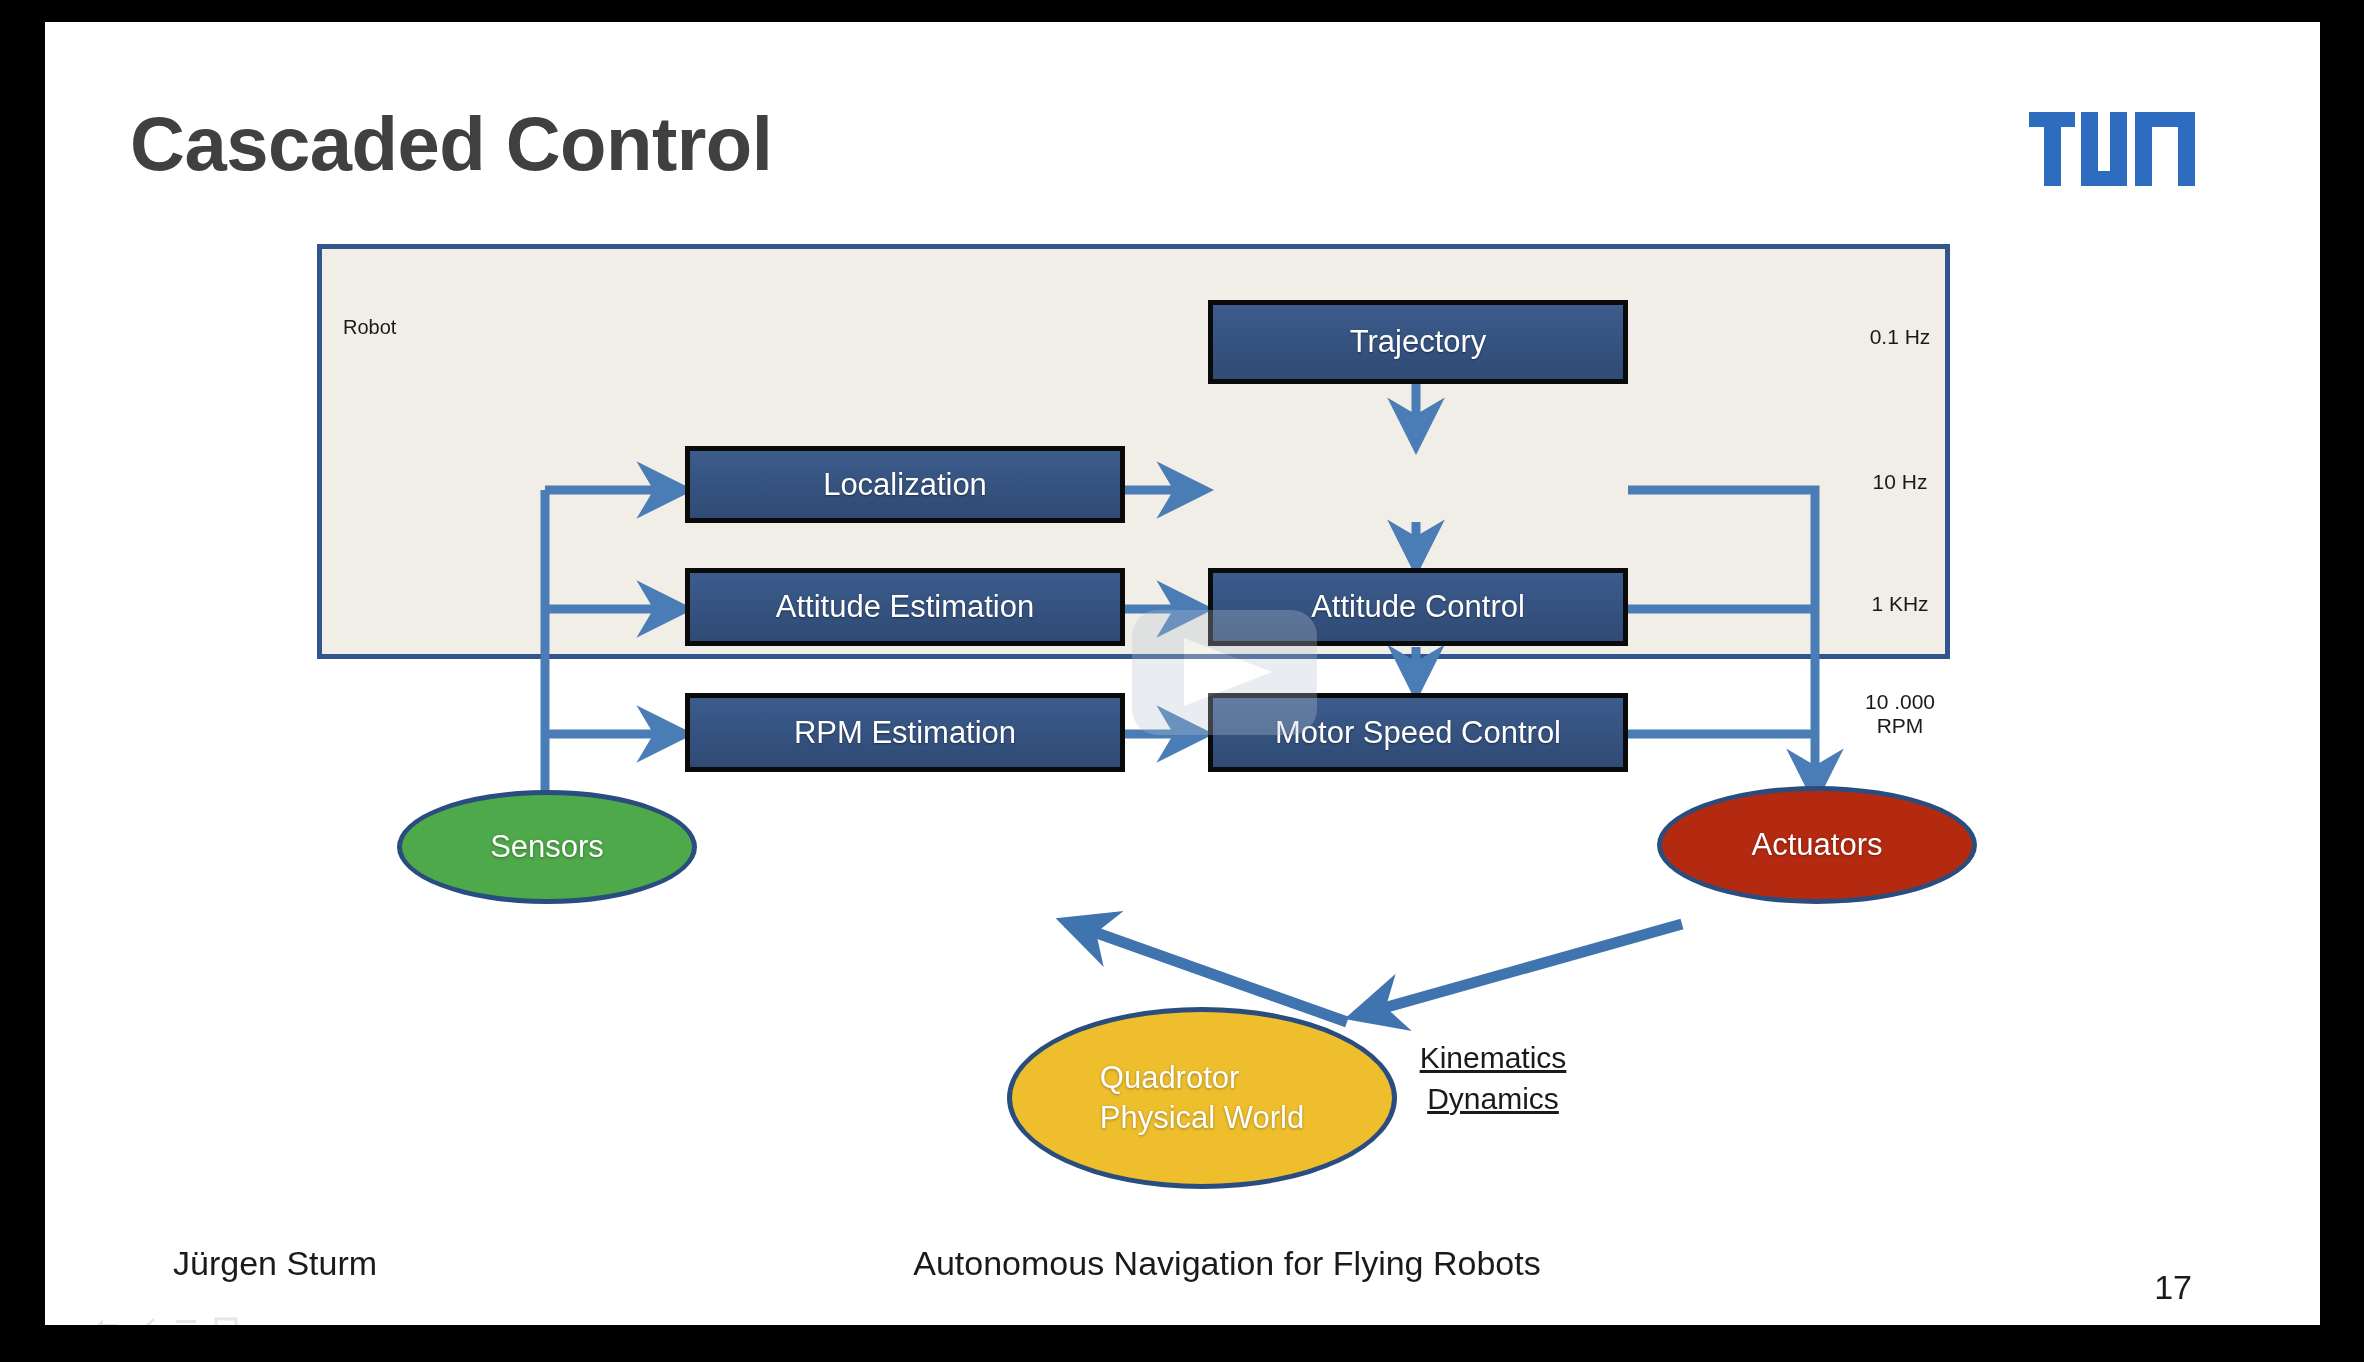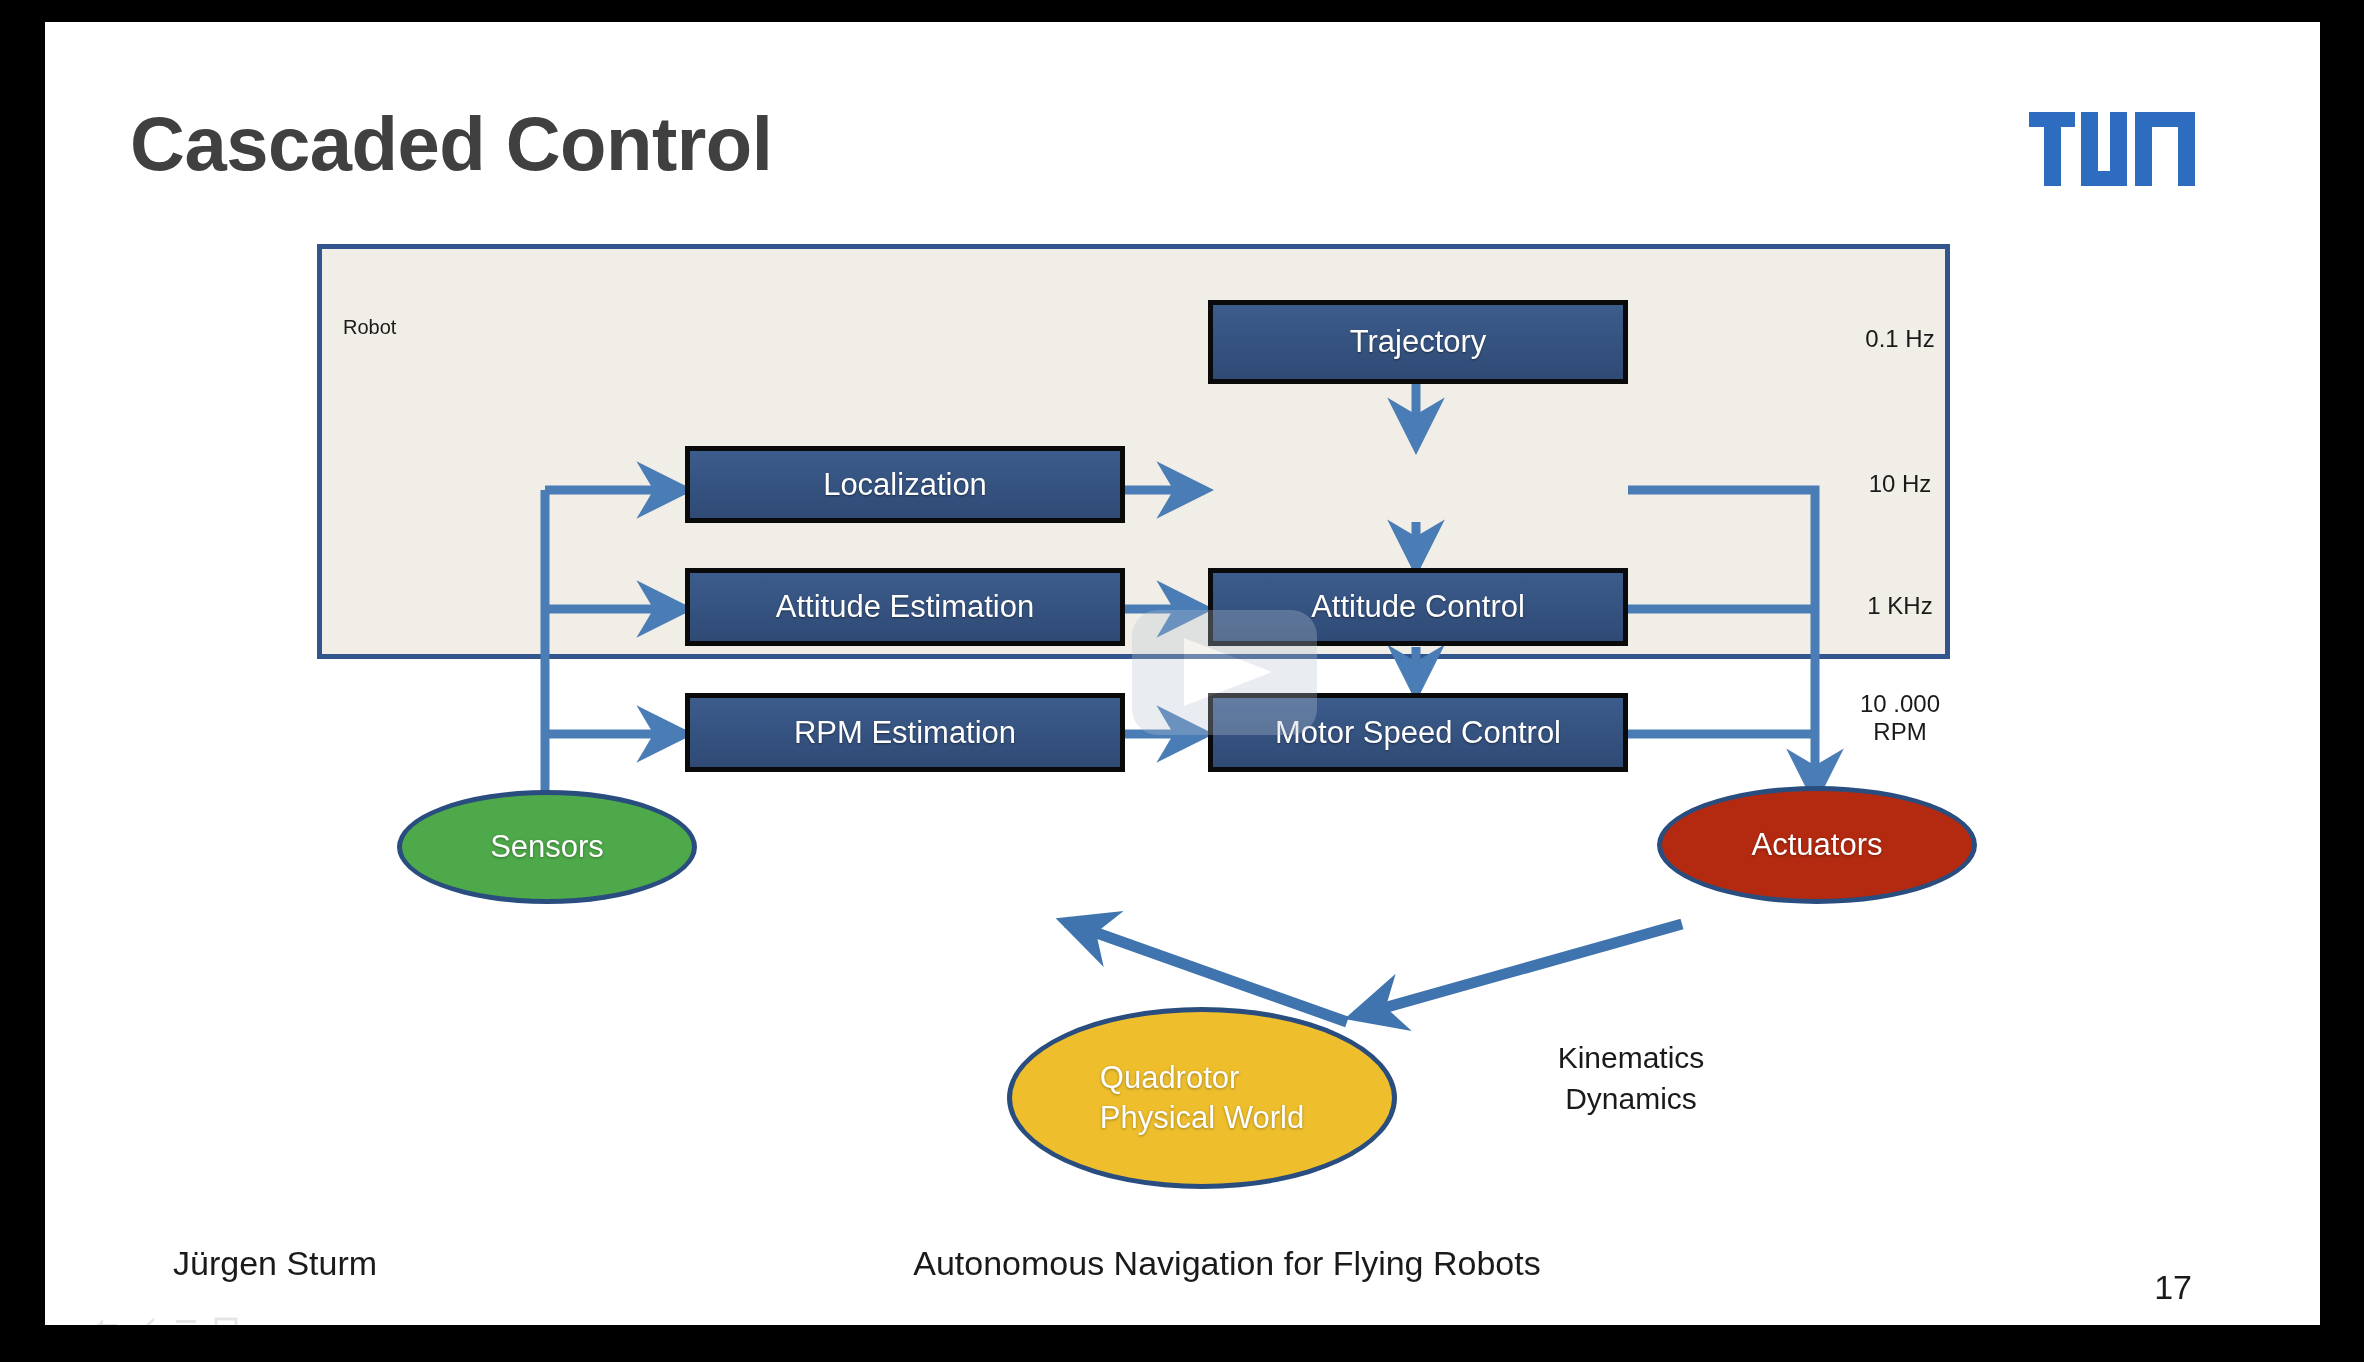--- a/index.html
+++ b/index.html
@@ -69,21 +69,21 @@
     display: flex;
     align-items: center;
     justify-content: center;
     text-shadow: 0 1px 2px rgba(0,0,0,.45);
     white-space: nowrap;
   }
 
   
   .freq {
     position: absolute;
-    font-size: 24px;
+    font-size: 21px;
     color: #1a1a1a;
     text-align: center;
     white-space: pre-line;
     line-height: 1.15;
   }
 
   
   .ell {
     position: absolute;
     border-radius: 50%;
@@ -97,27 +97,28 @@
     line-height: 1.28;
     text-shadow: 0 1px 3px rgba(0,0,0,.35);
   }
   #sensors-ellipse  { background: #4ea94a; }
   #actuators-ellipse{ background: #b42a11; }
   #quadrotor-ellipse{ background: #eebe2d; border-color:#2a4d7f; }
 
   
   #kin-note {
     position: absolute;
-    left: 1436px; top: 1016px;
+    left: 1298px; top: 1016px;
     width: 300px;
     text-align: center;
     font-size: 30px;
     color: #1a1a1a;
     line-height: 1.35;
     white-space: pre-line;
+    text-decoration: underline;
   }
 
   
   #wires {
     position: absolute;
     left: 0; top: 0;
     width: 2364px; height: 1362px;
     pointer-events: none;
   }
 

